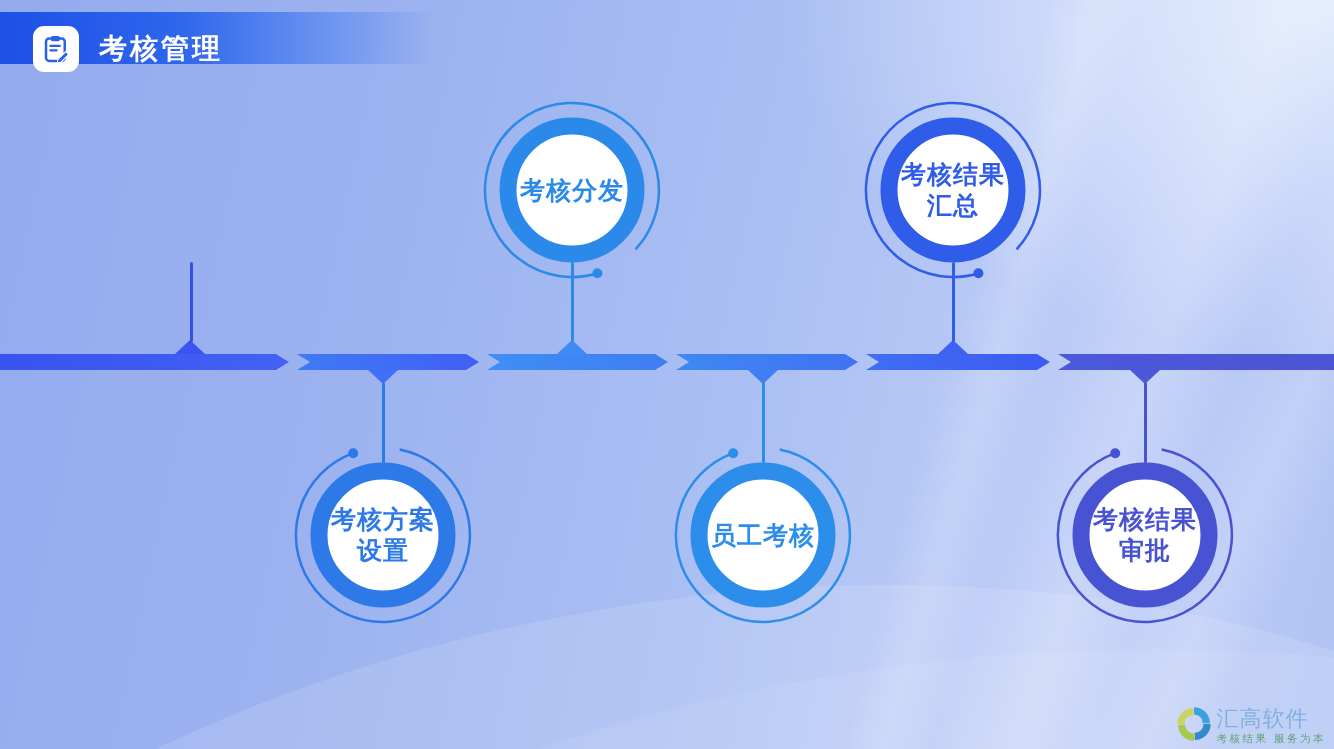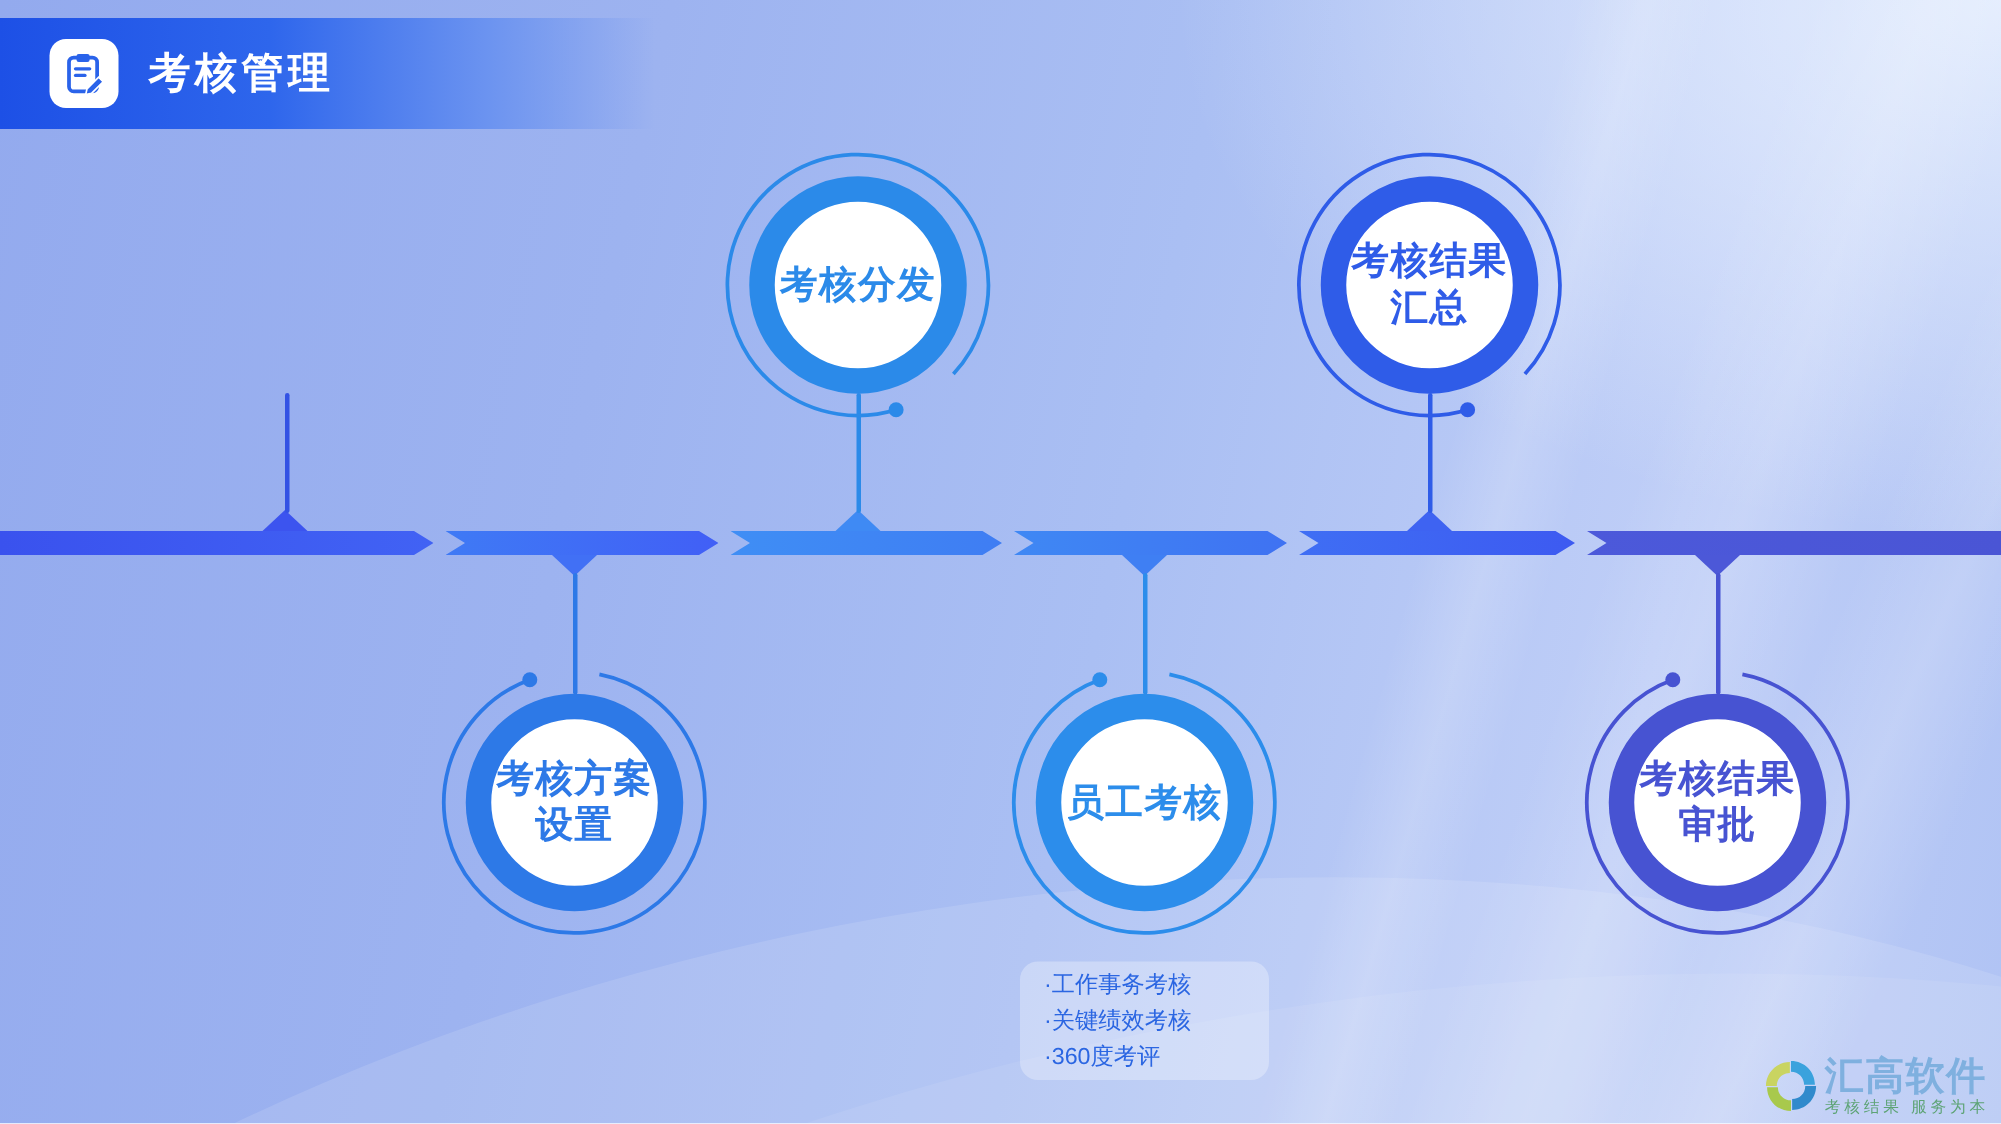--- a/index.html
+++ b/index.html
@@ -13,21 +13,21 @@
   .streak{position:absolute;top:-120px;height:1000px;opacity:.55;
     background:linear-gradient(to right, rgba(255,255,255,0), rgba(255,255,255,0.30), rgba(255,255,255,0));}
   .streak.s1{right:110px;width:150px;transform:rotate(20deg);}
   .streak.s2{right:300px;width:90px;transform:rotate(16deg);}
   .streak.s3{right:-40px;width:130px;transform:rotate(24deg);}
   .wave{position:absolute;width:2300px;height:1500px;border-radius:50%;
     background:rgba(255,255,255,0.12);left:-430px;top:600px;transform:rotate(-10deg);}
   .wave2{position:absolute;width:2600px;height:1700px;border-radius:50%;
     background:rgba(255,255,255,0.08);left:-300px;top:660px;transform:rotate(-8deg);}
   
-  .banner{position:absolute;left:0;top:12px;width:450px;height:74px;
+  .banner{position:absolute;left:0;top:12px;width:450px;height:52px;
     background:linear-gradient(90deg,#1d50e6 0%,#2e66ec 40%,#6b93f0 72%,rgba(150,175,240,0) 97%);}
   .banner-icon{position:absolute;left:33px;top:14px;width:46px;height:46px;background:#fff;
     border-radius:11px;display:flex;align-items:center;justify-content:center;}
   .banner-title{position:absolute;left:99px;top:0;height:74px;display:flex;align-items:center;
     color:#fff;font-size:28px;font-weight:700;letter-spacing:3px;}
   
   .seg{position:absolute;top:354px;height:16px;}
   .seg-first{clip-path:polygon(0 0,calc(100% - 13px) 0,100% 50%,calc(100% - 13px) 100%,0 100%);}
   .seg-mid{clip-path:polygon(0 0,calc(100% - 13px) 0,100% 50%,calc(100% - 13px) 100%,0 100%,13px 50%);}
   .seg-last{clip-path:polygon(0 0,100% 0,100% 100%,0 100%,13px 50%);}
@@ -45,21 +45,21 @@
   .node-label{position:absolute;inset:0;display:flex;flex-direction:column;align-items:center;
     justify-content:center;font-size:25px;font-weight:700;letter-spacing:1px;line-height:31px;text-align:center;}
   
   .detail-box{position:absolute;top:641px;width:166px;height:79px;border-radius:12px;
     background:rgba(255,255,255,0.30);color:#2b66e2;font-size:15.5px;line-height:24px;
     display:flex;flex-direction:column;justify-content:center;padding-left:16px;box-sizing:border-box;}
   
   .logo{position:absolute;right:8px;bottom:6px;display:flex;align-items:flex-end;opacity:.92;}
   .logo-mark{width:38px;height:38px;margin-right:4px;margin-bottom:0px;}
   .logo-texts{display:flex;flex-direction:column;align-items:flex-start;line-height:1;}
-  .logo-name{font-size:26px;font-weight:700;letter-spacing:1px;}
+  .logo-name{font-size:22px;font-weight:400;letter-spacing:1px;}
   .logo-tagline{font-size:10.5px;letter-spacing:2.5px;margin-top:3px;}
 </style>
 </head>
 <body>
 
 <div class="canvas">
 
   <div class="streak s1"></div>
   <div class="streak s2"></div>
   <div class="streak s3"></div>
@@ -154,25 +154,20 @@
       <path class="arc" d="M 106.6 4.6 A 87 87 0 1 1 60.2 8.2"></path>
       <circle class="dot" cx="60.2" cy="8.2" r="5"></circle>
       <circle class="ring" cx="90" cy="90" r="64"></circle>
     </svg>
     <div class="node-label">
       <div>考核结果</div>
       <div>审批</div>
     </div>
   </div>
 
-  <div class="detail-box" style="left:680px">
-    <div>·工作事务考核</div>
-    <div>·关键绩效考核</div>
-    <div>·360度考评</div>
-  </div>
 
   <div class="logo">
     <svg class="logo-mark" viewBox="0 0 100 100">
       <g>
         <path d="M50 6 C74 6 92 25 92 48 L73 48 C73 35 63 25 50 25 Z" fill="#2f9edb"></path>
         <path d="M50 6 C74 6 92 25 92 48 L73 48 C73 35 63 25 50 25 Z" fill="#2484c9" transform="rotate(90 50 50)"></path>
         <path d="M50 6 C74 6 92 25 92 48 L73 48 C73 35 63 25 50 25 Z" fill="#a6c83e" transform="rotate(180 50 50)"></path>
         <path d="M50 6 C74 6 92 25 92 48 L73 48 C73 35 63 25 50 25 Z" fill="#c9d455" transform="rotate(270 50 50)"></path>
       </g>
     </svg>

